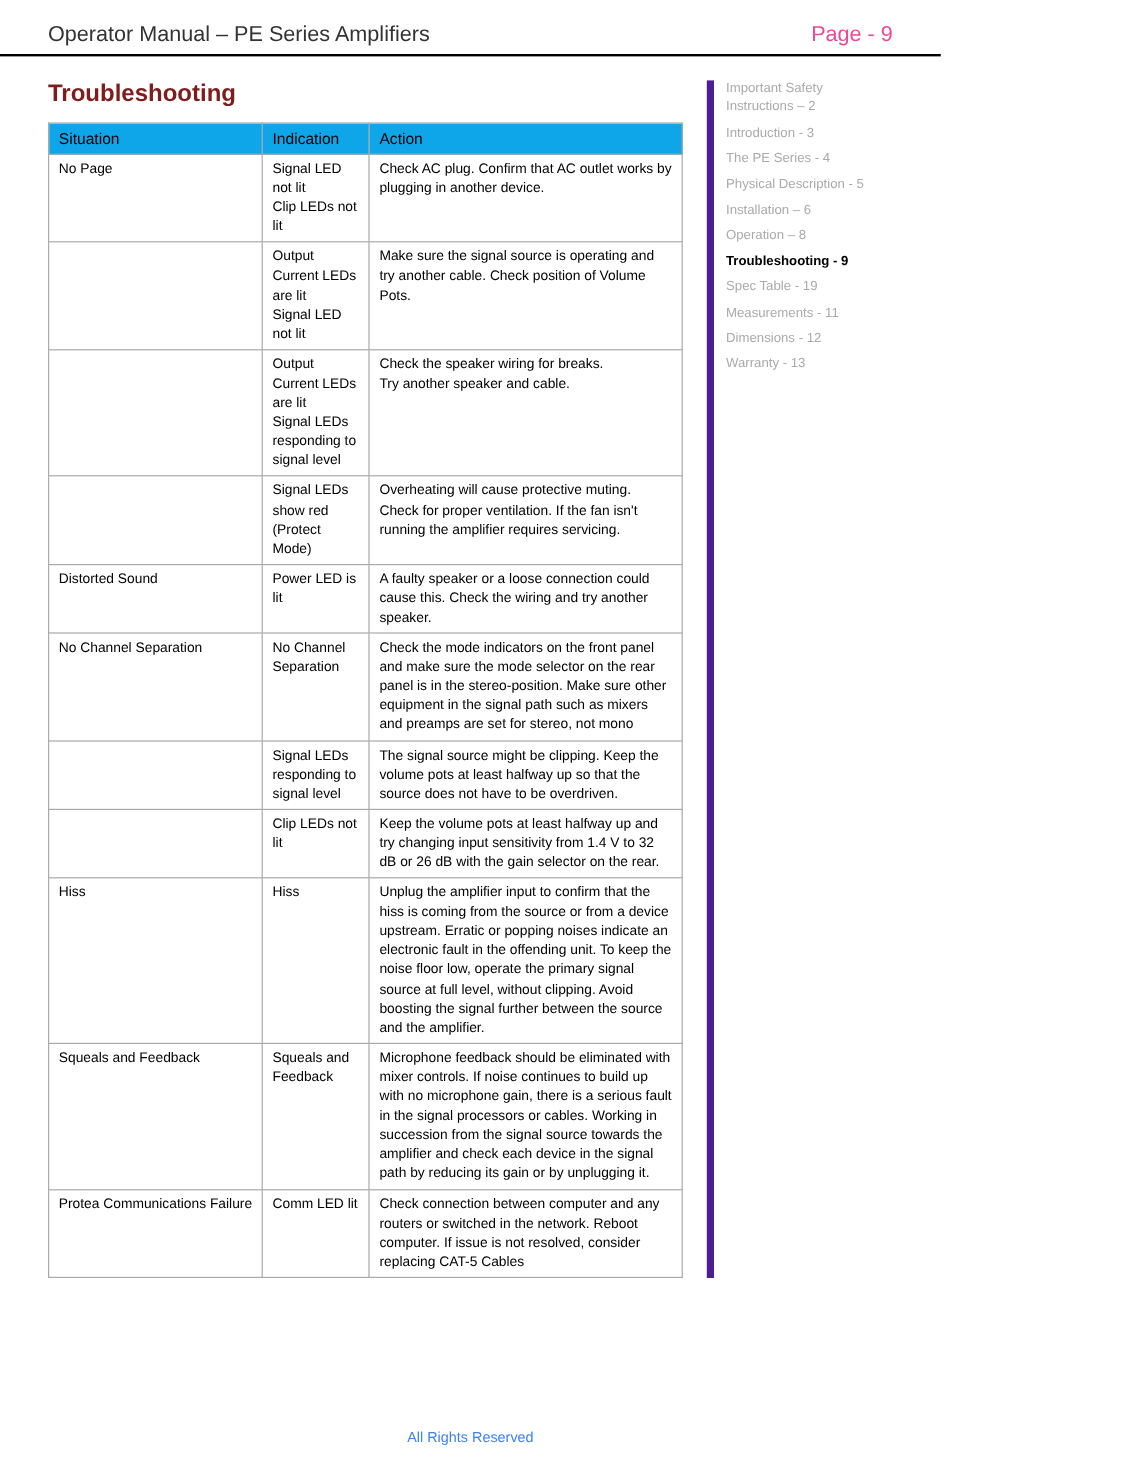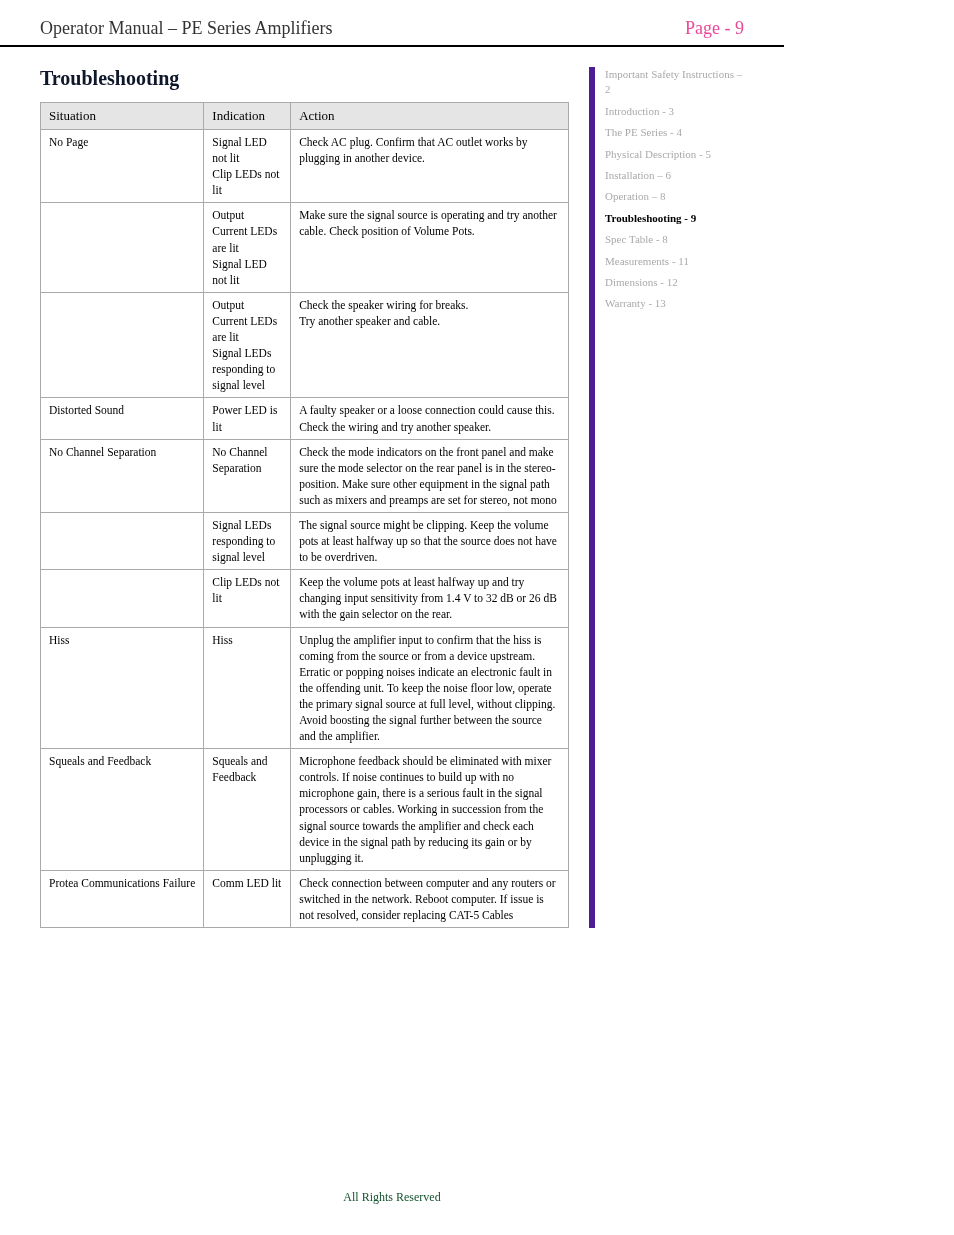--- a/index.html
+++ b/index.html
@@ -9,21 +9,20 @@
       background: #fff;
       color: #000;
       width: 954px;
       min-height: 1235px;
     }
     .page-wrapper {
       width: 784px;
       min-height: 1235px;
       position: relative;
       padding: 0;
-      font-family: Liberation Serif, serif;
     }
     
     .page-header {
       display: flex;
       justify-content: space-between;
       align-items: flex-end;
       padding: 18px 40px 6px 40px;
       border-bottom: 2px solid #000;
       margin-bottom: 0;
     }
@@ -64,30 +63,30 @@
     }
     .sidebar-item.active {
       color: #000;
       font-weight: bold;
     }
     
     .section-title {
       font-size: 20px;
       font-weight: bold;
       margin-bottom: 12px;
-      color: #0f172a;
+      color: #7f1d1d;
     }
     
     .trouble-table {
       width: 100%;
       border-collapse: collapse;
       font-size: 11.5px;
     }
     .trouble-table thead tr {
-      background: #e5e5e5;
+      background: #0ea5e9;
     }
     .trouble-table thead th {
       border: 1px solid #aaa;
       padding: 5px 8px;
       text-align: left;
       font-size: 13px;
       font-weight: normal;
     }
     .trouble-table tbody tr td {
       border: 1px solid #aaa;
@@ -100,21 +99,21 @@
       font-size: 11.5px;
     }
     
     .page-footer {
       position: absolute;
       bottom: 30px;
       left: 0;
       right: 0;
       text-align: center;
       font-size: 12px;
-      color: #14532d;
+      color: #3b82f6;
     }
   </style>
 </head>
 <body>
 
 <div class="page-wrapper">
 
   <div class="page-header">
     <span class="header-title">Operator Manual – PE Series Amplifiers</span>
     <span class="header-page">Page - 9</span>
@@ -143,20 +142,25 @@
               <td></td>
               <td>Output Current LEDs are lit<br>Signal LED not lit</td>
               <td>Make sure the signal source is operating and try another cable.  Check position of Volume Pots.</td>
             </tr>
             <tr>
               <td></td>
               <td>Output Current LEDs are lit<br>Signal LEDs responding to signal level</td>
               <td>Check the speaker wiring for breaks.<br>Try another speaker and cable.</td>
             </tr>
             <tr>
+              <td></td>
+              <td>Signal LEDs show red (Protect Mode)</td>
+              <td>Overheating will cause protective muting. Check for proper ventilation.  If the fan isn't running the amplifier requires servicing.</td>
+            </tr>
+            <tr>
               <td>Distorted Sound</td>
               <td>Power LED is lit</td>
               <td>A faulty speaker or a loose connection could cause this. Check the wiring and try another speaker.</td>
             </tr>
             <tr>
               <td>No Channel Separation</td>
               <td>No Channel Separation</td>
               <td>Check the mode indicators on the front panel and make sure the mode selector on the rear panel is in the stereo-position.  Make sure other equipment in the signal path such as mixers and preamps are set for stereo, not mono</td>
             </tr>
             <tr>
@@ -190,21 +194,21 @@
 
     <div class="sidebar">
       <div id="sidebar-items">
           <div class="sidebar-item">Important Safety Instructions – 2</div>
           <div class="sidebar-item">Introduction - 3</div>
           <div class="sidebar-item">The PE Series - 4</div>
           <div class="sidebar-item">Physical Description - 5</div>
           <div class="sidebar-item">Installation – 6</div>
           <div class="sidebar-item">Operation – 8</div>
           <div class="sidebar-item active">Troubleshooting - 9</div>
-          <div class="sidebar-item">Spec Table - 8</div>
+          <div class="sidebar-item">Spec Table - 19</div>
           <div class="sidebar-item">Measurements - 11</div>
           <div class="sidebar-item">Dimensions - 12</div>
           <div class="sidebar-item">Warranty - 13</div>
         </div>
     </div>
   </div>
 
   <div class="page-footer">
     <span>All Rights Reserved</span>
   </div>

